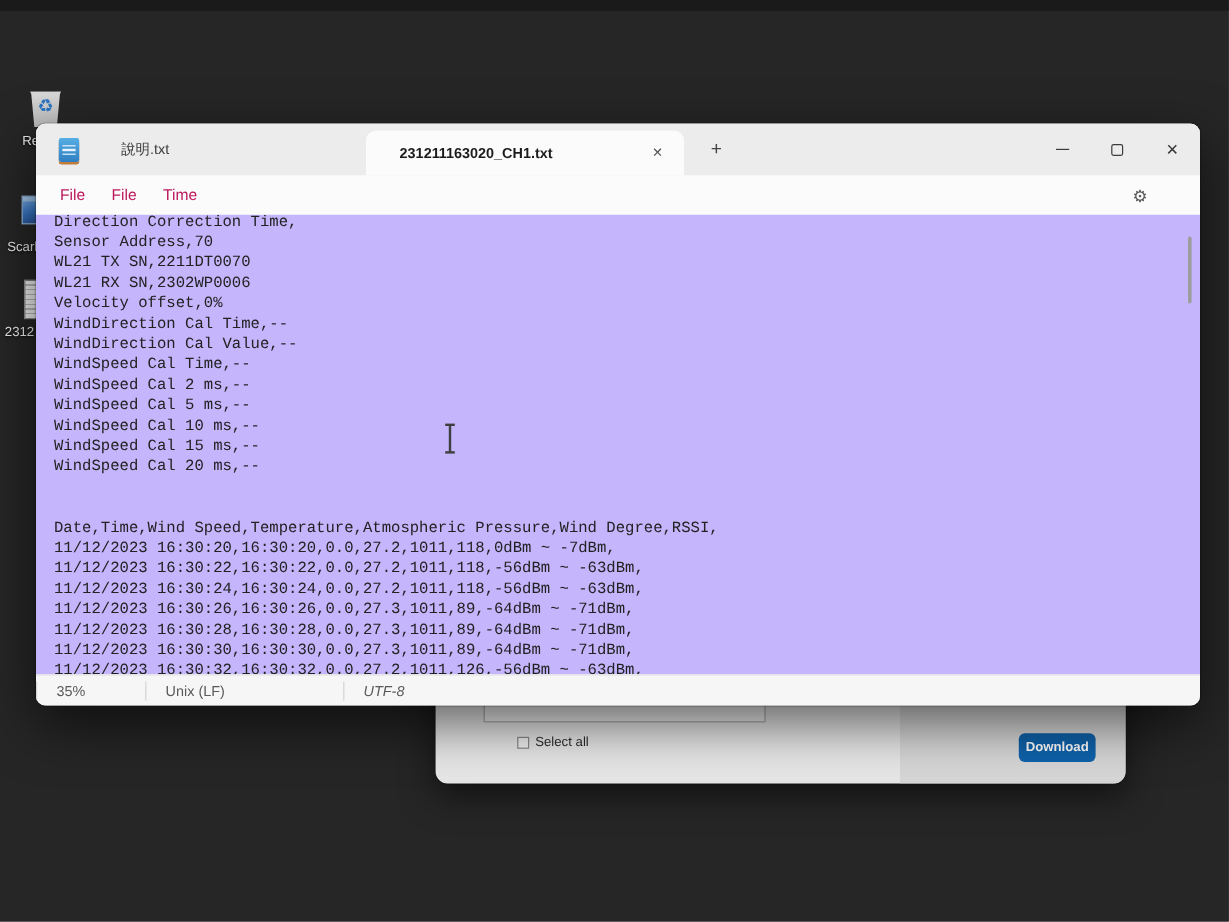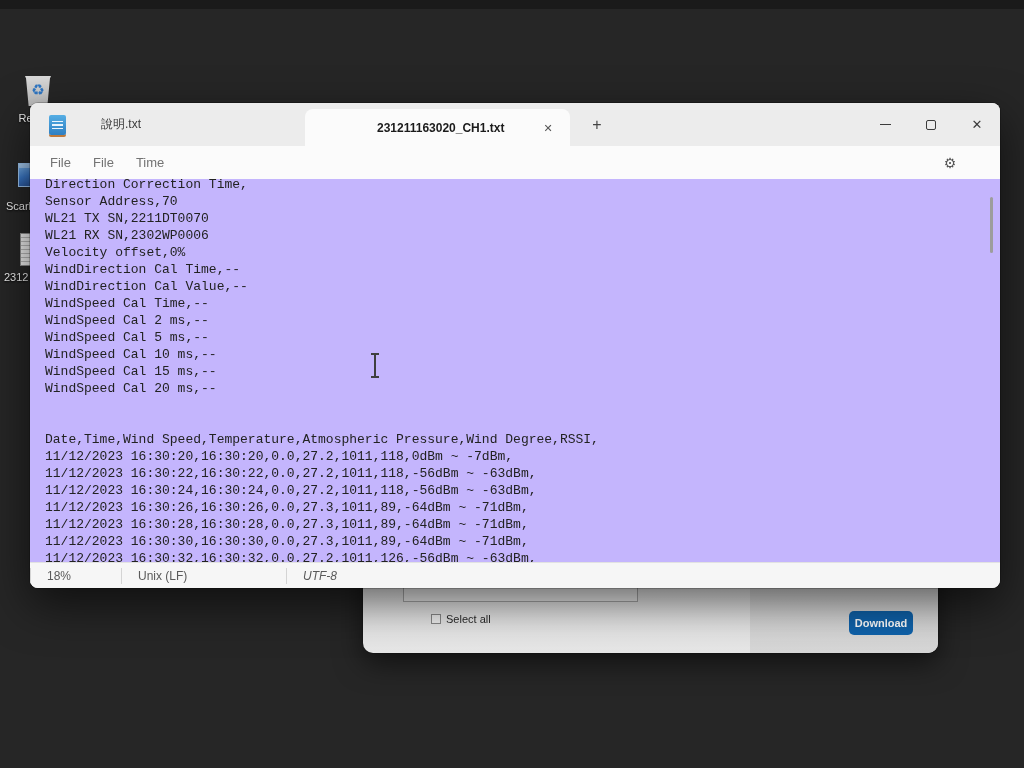--- a/index.html
+++ b/index.html
@@ -51,36 +51,36 @@
               background:linear-gradient(180deg,#56aee4,#2e7fc2);
               border-radius:2px; box-shadow:0 2px 0 #c07a3a;
               display:flex; flex-direction:column; justify-content:center; gap:2px; padding:0 3px; }
   .app-icon i { display:block; height:1.5px; background:#eaf4fc; }
   .tab-inactive { position:absolute; left:45px; top:0; width:228px; height:43px;
               display:flex; align-items:center; padding-left:14px; cursor:pointer; }
   .tab-inactive .tab-title { font-size:12px; color:#3c3c3c;margin-left:12px; }
   .tab-active { position:absolute; left:275px; top:6px; width:265px; height:37px;
               background:#fbfbfb; border-radius:8px 8px 0 0; cursor:default;
               display:flex; align-items:center; padding-left:28px; }
-  .tab-active .tab-title { font-size:12px; font-weight:bold; color:#1b1b1b;margin-left:44px; }
+  .tab-active .tab-title { font-size:12px; font-weight:bold; color:#1b1b1b; }
   .tab-close { position:absolute; right:12px; top:50%; transform:translateY(-50%);
               width:20px; height:20px; border:none; background:transparent; color:#555;
               font-size:11px; line-height:20px; text-align:center; cursor:pointer; border-radius:4px; }
   .newtab-btn { position:absolute; left:552px; top:9px; width:30px; height:26px; border:none; background:transparent;
               color:#444; font-size:16px; font-weight:300; cursor:pointer; border-radius:4px; }
   .win-controls { position:absolute; right:0; top:0; height:43px; display:flex; }
   .win-btn { width:46px; height:43px; border:none; background:transparent; cursor:pointer;
               display:flex; align-items:center; justify-content:center; color:#3c3c3c; }
   .min-glyph { width:11px; height:1px; background:#3c3c3c; display:block; }
   .max-glyph { width:10px; height:10px; border:1px solid #3c3c3c; border-radius:2px; display:block; }
   .close-glyph { font-size:13px; color:#3c3c3c; }
 
   .menubar { position:absolute; top:43px; left:0; right:0; height:33px; background:#fbfbfb;
              display:flex; align-items:center; padding-left:9px; }
-  .menu-item { font-size:13px; color:#737373; padding:4px 11px; border-radius:4px; cursor:pointer; }
+  .menu-item { font-size:13px; color:#be185d; padding:4px 11px; border-radius:4px; cursor:pointer; }
   .gear-btn { position:absolute; right:36px; top:49px; width:28px; height:22px; border:none; background:transparent;
              color:#555; font-size:14px; cursor:pointer; }
 
   .editor { position:absolute; top:76px; bottom:26px; left:0; right:0; background:#c4b5fd; overflow:hidden; cursor:text; }
   .editor pre { margin:-3px 0 0 0; padding-left:15px; font-family:"Liberation Mono","DejaVu Sans Mono",monospace;
              font-size:13px; line-height:17px; color:#222222; white-space:pre; }
   .vscroll { position:absolute; top:18px; right:7px; width:3px; height:56px; background:#9d9d9d; border-radius:2px; cursor:pointer; }
 
   .statusbar { position:absolute; bottom:0; left:0; right:0; height:26px; background:#f6f6f6;
              border-top:1px solid #e2e2e2; display:flex; align-items:center;
@@ -188,21 +188,21 @@
 11/12/2023 16:30:22,16:30:22,0.0,27.2,1011,118,-56dBm ~ -63dBm,
 11/12/2023 16:30:24,16:30:24,0.0,27.2,1011,118,-56dBm ~ -63dBm,
 11/12/2023 16:30:26,16:30:26,0.0,27.3,1011,89,-64dBm ~ -71dBm,
 11/12/2023 16:30:28,16:30:28,0.0,27.3,1011,89,-64dBm ~ -71dBm,
 11/12/2023 16:30:30,16:30:30,0.0,27.3,1011,89,-64dBm ~ -71dBm,
 11/12/2023 16:30:32,16:30:32,0.0,27.2,1011,126,-56dBm ~ -63dBm,</pre>
       <div class="vscroll"></div>
     </div>
 
     <div class="statusbar">
-      <span class="status-cell cell-zoom">18%</span>
+      <span class="status-cell cell-zoom">35%</span>
       <span class="status-cell cell-eol">Unix (LF)</span>
       <span class="status-cell cell-enc">UTF-8</span>
     </div>
   </div>
 
   <div class="ibeam">
     <span class="serif-t"></span>
       <span class="stem"></span>
       <span class="serif-b"></span>
   </div>

